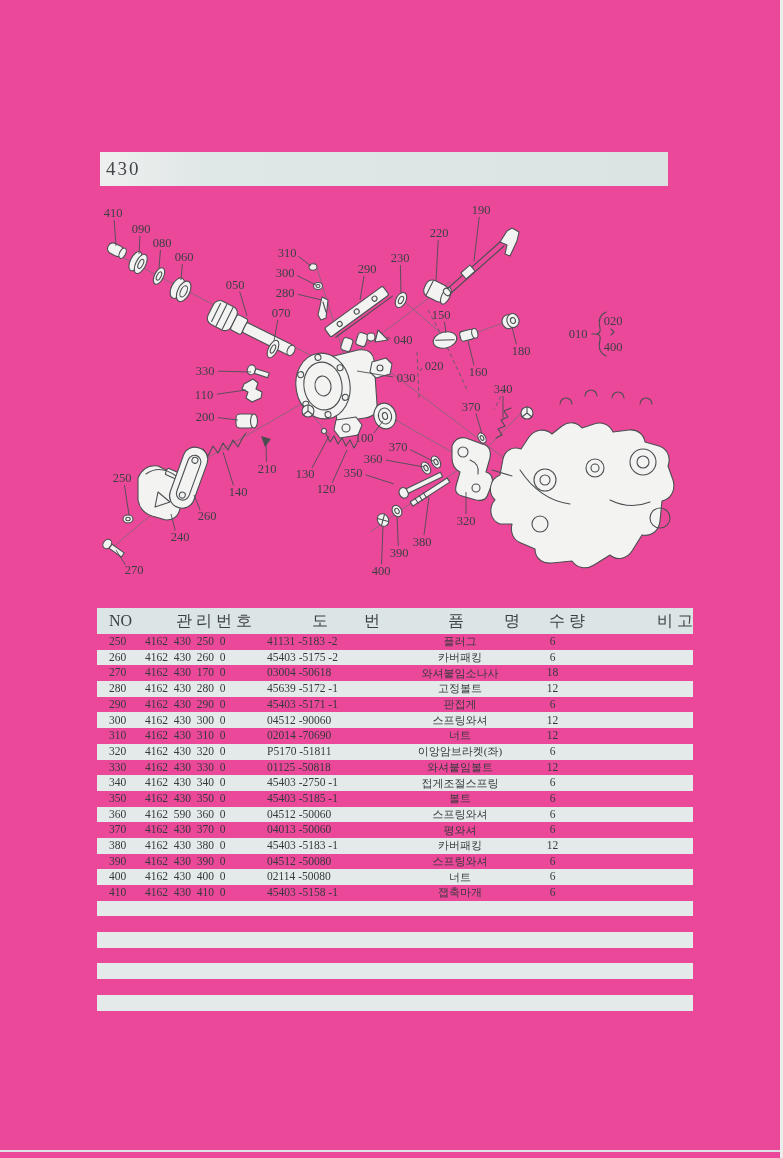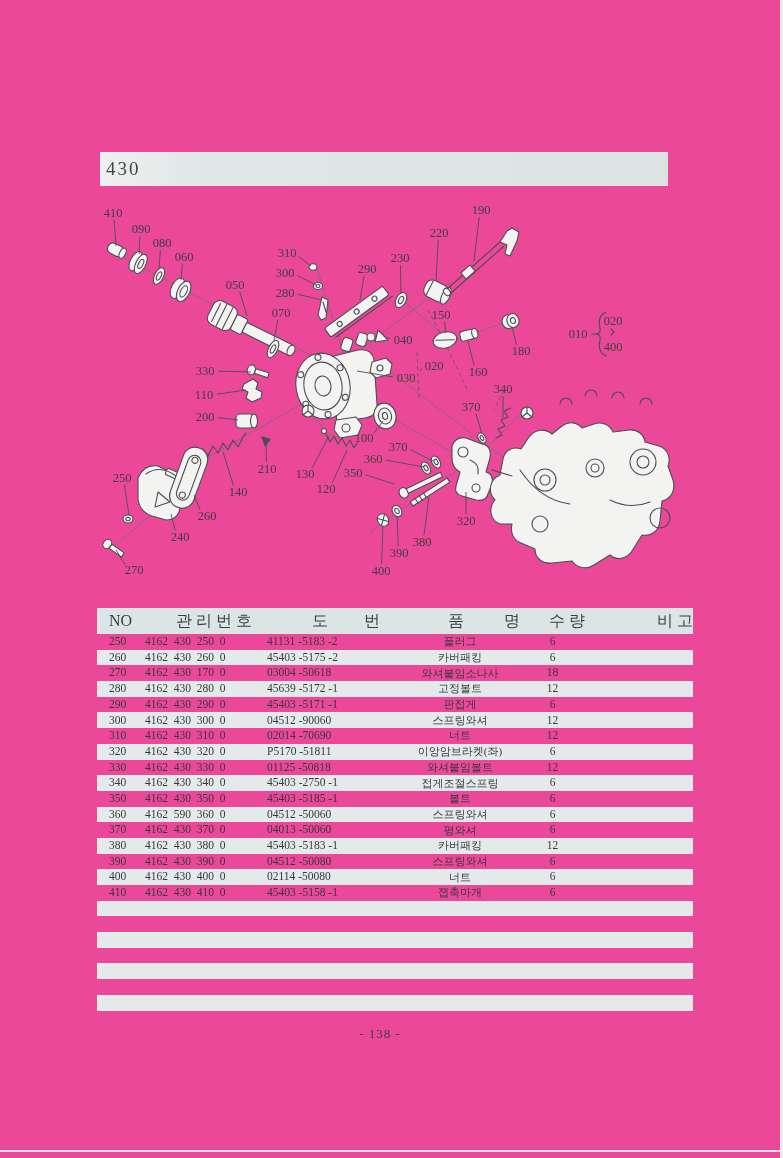--- a/index.html
+++ b/index.html
@@ -542,17 +542,16 @@
         <div class="trow"></div>
         <div class="trow shade"></div>
         <div class="trow"></div>
         <div class="trow shade"></div>
         <div class="trow"></div>
         <div class="trow shade"></div>
         <div class="trow"></div>
       </div>
   </div>
 
-  <div class="page-no">- 138 -</div>
 
   <div class="edge-bottom"></div>
   <div class="edge-right"></div>
 </div>
 
 </body></html>

